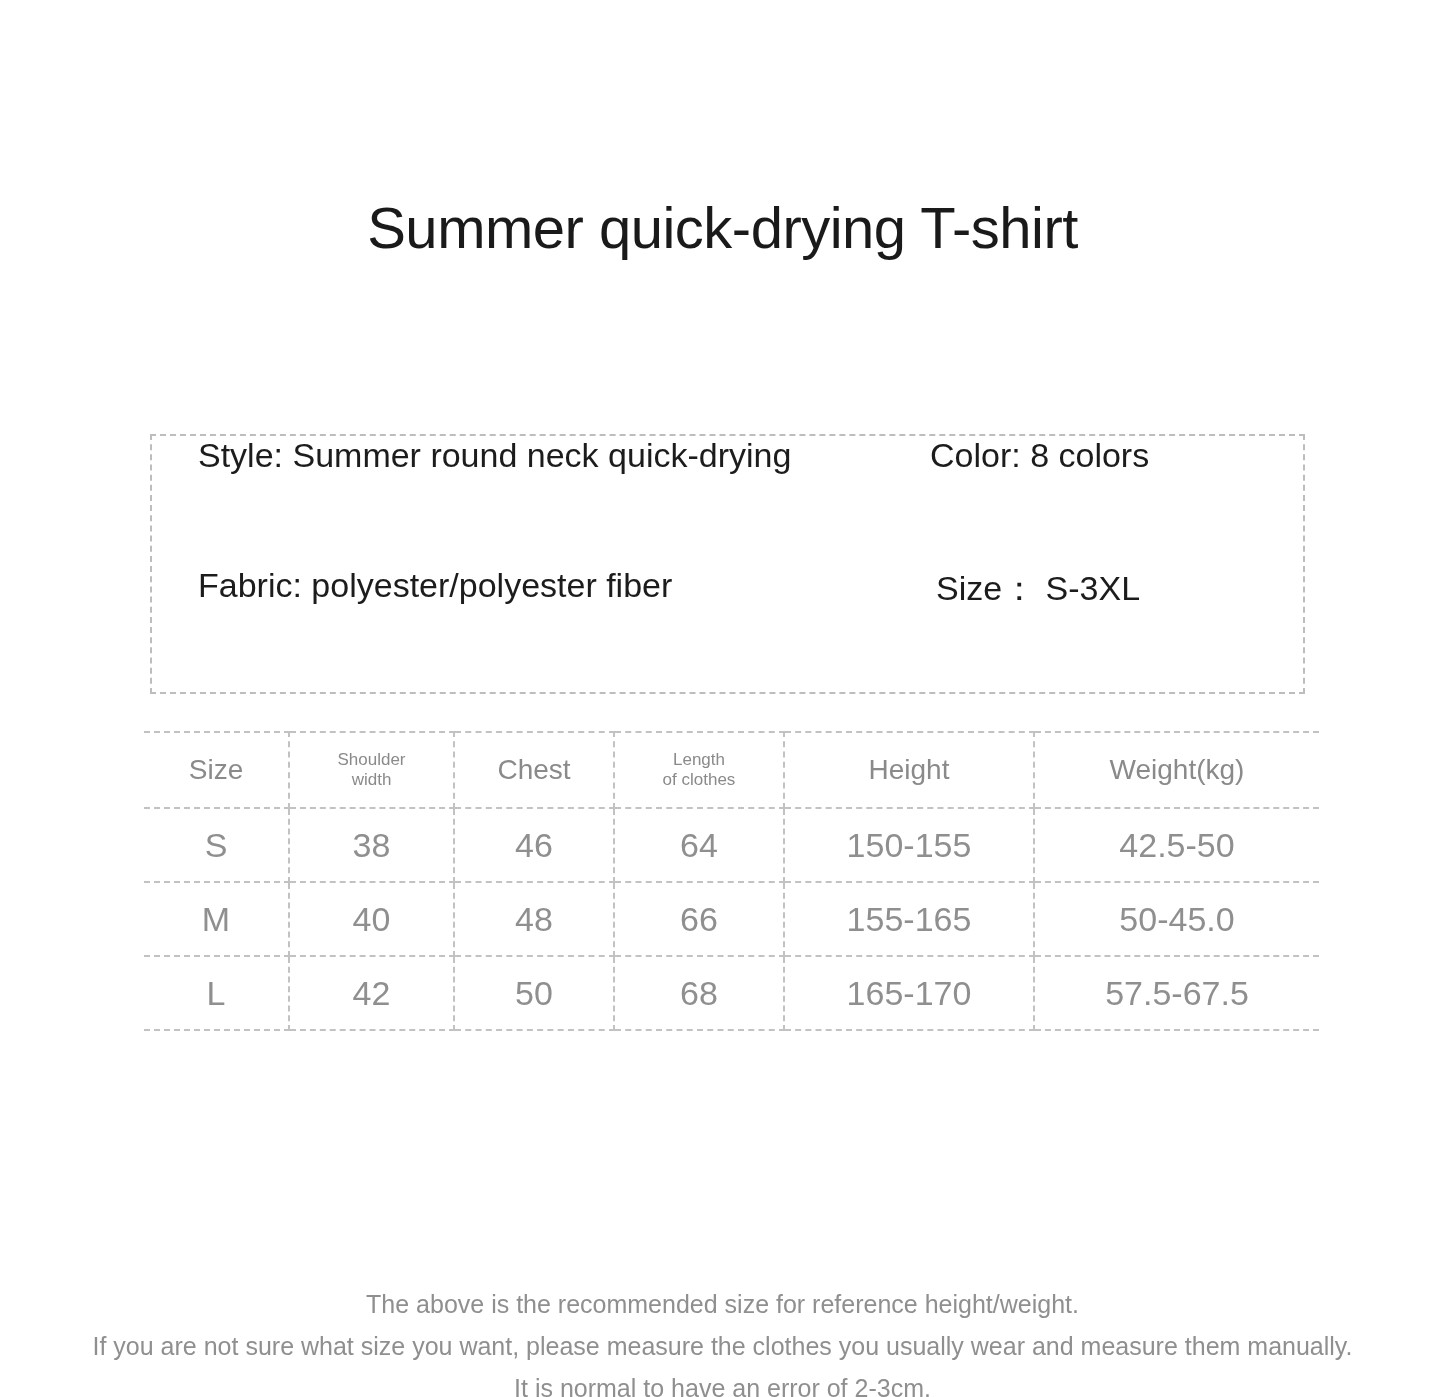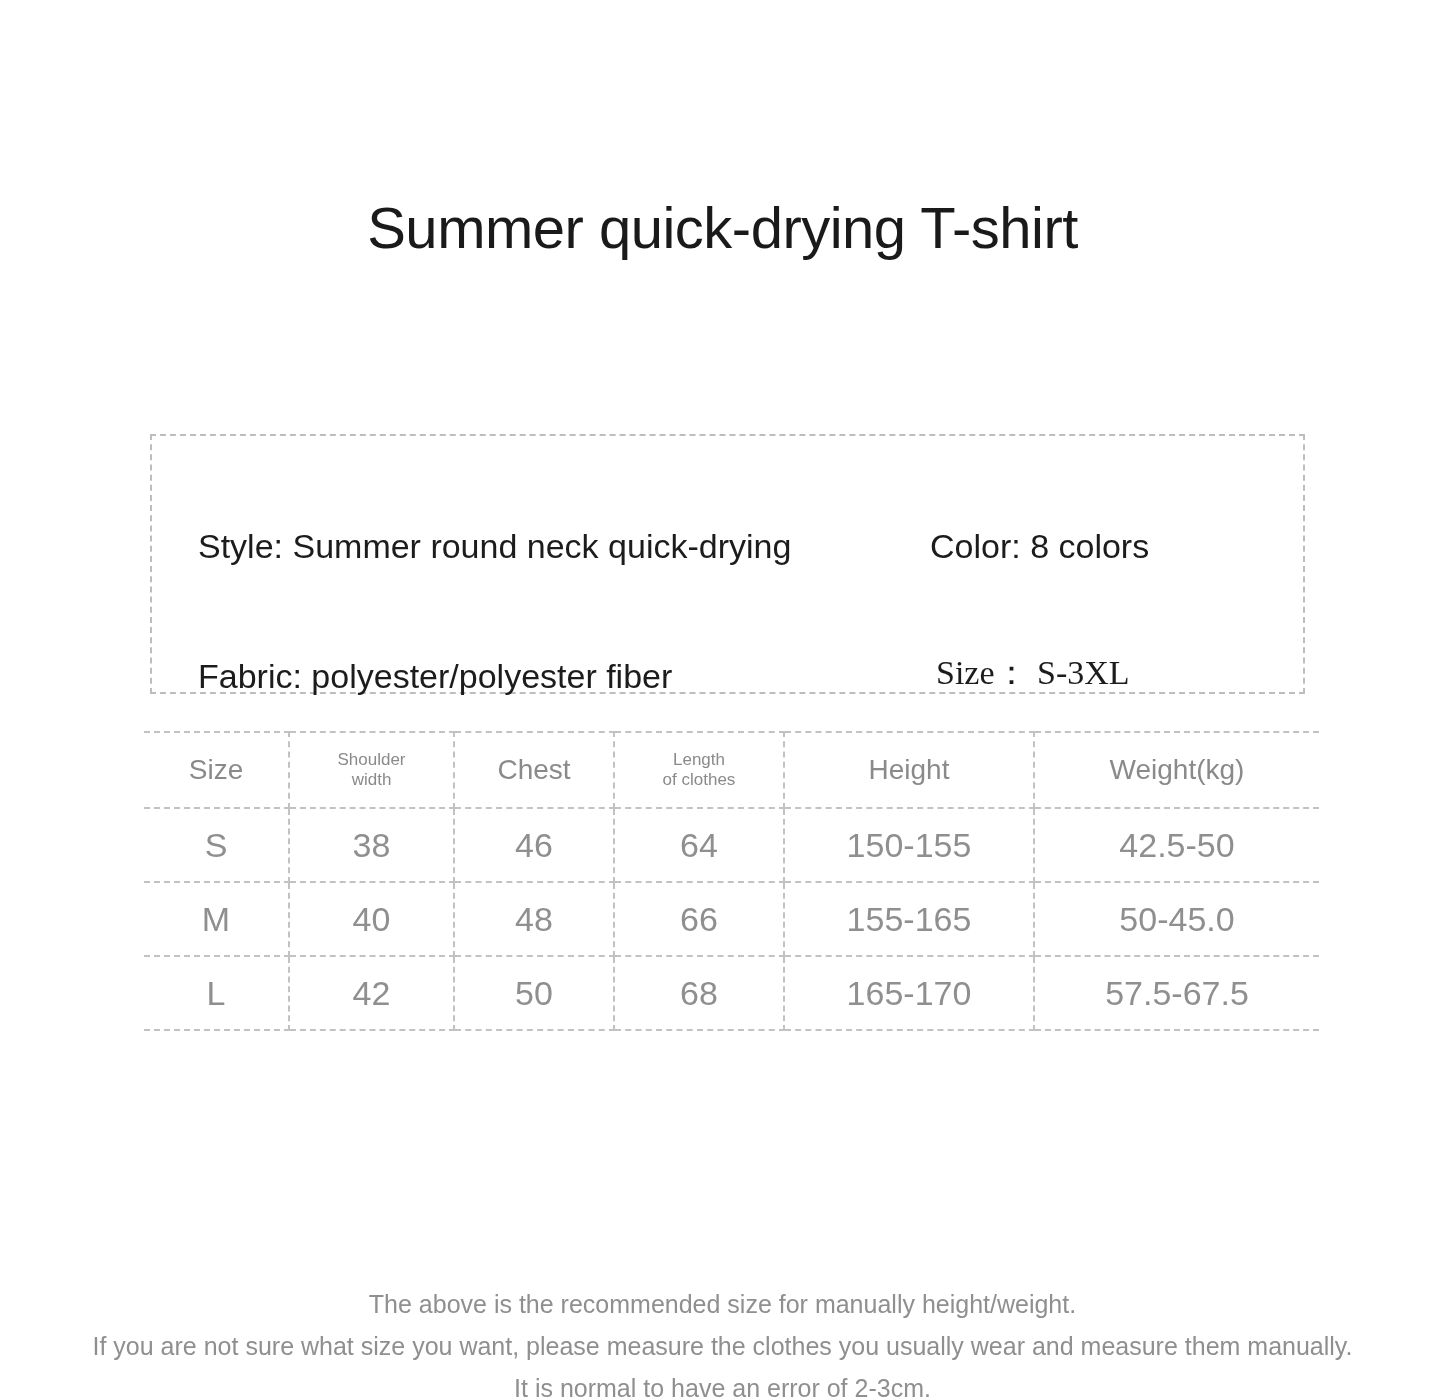--- a/index.html
+++ b/index.html
@@ -39,39 +39,38 @@
   .info-box {
     position: absolute;
     left: 150px;
     top: 434px;
     width: 1155px;
     height: 260px;
     border: 2px dashed #bdbdbd;
   }
   .info-row {
     display: flex;
-    align-items: flex-end;
+    align-items: flex-start;
     height: 130px;
     padding-left: 46px;
   }
   .info-cell-left {
     width: 720px;
     font-size: 34px;
     color: #1c1c1c;
     white-space: nowrap;
   }
   .info-cell-right {
     font-size: 34px;
     color: #1c1c1c;
     white-space: nowrap;
     margin-left: 12px;
   }
   .info-row.second .info-cell-right {
     padding-left: 6px;
-    font-family: Liberation Serif, serif;
   }
 
   
   .size-table {
     position: absolute;
     left: 144px;
     top: 731px;
     width: 1175px;
     border-collapse: collapse;
     table-layout: fixed;
@@ -193,18 +192,18 @@
         <td>42</td>
         <td>50</td>
         <td>68</td>
         <td>165-170</td>
         <td>57.5-67.5</td>
       </tr>
     </tbody>
   </table>
 
   <div class="notes">
-    <div>The above is the recommended size for manually height/weight.</div>
+    <div>The above is the recommended size for reference height/weight.</div>
     <div>If you are not sure what size you want, please measure the clothes you usually wear and measure them manually.</div>
     <div>It is normal to have an error of 2-3cm.</div>
   </div>
 
 </div>
 
 </body></html>

